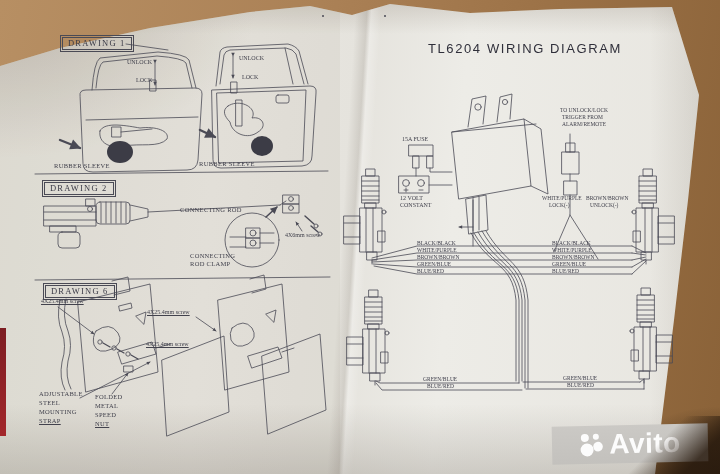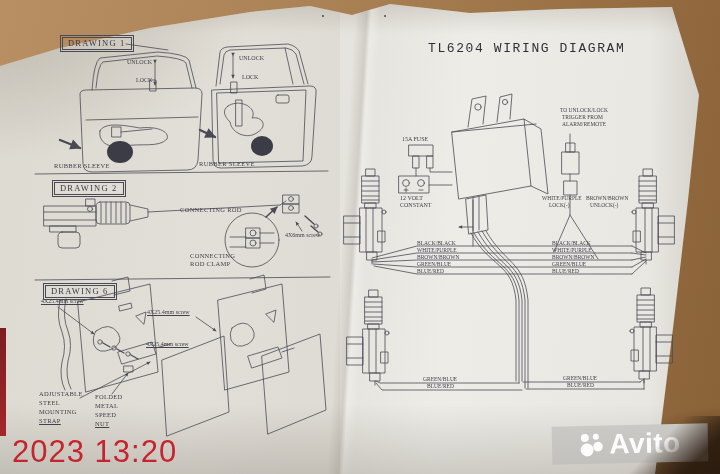--- a/index.html
+++ b/index.html
@@ -18,21 +18,21 @@
   .fold-line{position:absolute;left:356px;top:0;width:26px;height:480px;transform:rotate(3.5deg);transform-origin:top center;
     background:linear-gradient(90deg,rgba(0,0,0,0),rgba(100,90,78,.16) 45%,rgba(255,255,255,.28) 62%,rgba(0,0,0,0));}
   svg.lineart{position:absolute;left:0;top:0;}
   .t{position:absolute;white-space:nowrap;color:#42424d;line-height:1.05;}
   .s55{font-size:5.5px;}
   .s6{font-size:6px;}
   .s65{font-size:6.5px;letter-spacing:.3px;}
   .u{text-decoration:underline;text-underline-offset:1px;}
   .dbox{font-size:8.5px;letter-spacing:1.2px;border:1px solid #4a4a55;outline:1px solid #4a4a55;outline-offset:1px;
     padding:0 5px;line-height:11px;color:#3a3a46;}
-  .title{font-family:Liberation Mono, monospace;font-size:13px;letter-spacing:1.6px;color:#2f2f3a;font-weight:500;}
+  .title{font-family:Liberation Sans, sans-serif;font-size:13px;letter-spacing:1.6px;color:#2f2f3a;font-weight:500;}
   .wl{font-size:5.5px;line-height:6px;color:#3f3f4c;}
   .red-sliver{position:absolute;left:0;top:328px;width:6px;height:108px;background:linear-gradient(#7c1d22,#a3272b);}
   .timestamp{position:absolute;left:12px;top:434px;font-family:"Liberation Sans",sans-serif;font-size:31px;
     color:#c5242e;letter-spacing:1px;}
   .avito-strip{position:absolute;left:552px;top:425px;width:156px;height:38px;background:linear-gradient(#cbc9c5,#c3c1bd);
     transform:rotate(-1.2deg);display:flex;align-items:center;justify-content:center;gap:4px;}
   .avito-text{font-family:"Liberation Sans",sans-serif;font-size:28px;font-weight:700;color:rgba(255,255,255,.95);letter-spacing:.5px;}
   .corner-dark{position:absolute;right:0;bottom:0;width:110px;height:58px;
     background:linear-gradient(135deg,rgba(40,26,14,0) 45%,rgba(40,26,14,.85) 78%);}
 </style>
@@ -251,21 +251,21 @@
   </svg>
 
   <span class="t dbox" style="left:62px;top:37px">DRAWING 1</span>
   <span class="t s6" style="left:127px;top:59px">UNLOCK</span>
   <span class="t s6" style="left:136px;top:77px">LOCK</span>
   <span class="t s65" style="left:54px;top:163px">RUBBER SLEEVE</span>
   <span class="t s6" style="left:239px;top:55px">UNLOCK</span>
   <span class="t s6" style="left:242px;top:74px">LOCK</span>
   <span class="t s65" style="left:199px;top:161px">RUBBER SLEEVE</span>
 
-  <span class="t dbox" style="left:54px;top:182px">DRAWING 2</span>
+  <span class="t dbox" style="left:44px;top:182px">DRAWING 2</span>
   <span class="t s65" style="left:180px;top:207px">CONNECTING ROD</span>
   <span class="t s65" style="left:190px;top:253px">CONNECTING</span>
   <span class="t s65" style="left:190px;top:261px">ROD CLAMP</span>
   <span class="t s6" style="left:285px;top:232px">4X6mm screw</span>
 
   <span class="t dbox" style="left:45px;top:285px">DRAWING 6</span>
   <span class="t s6 u" style="left:41px;top:298px">4X25.4mm screw</span>
   <span class="t s6 u" style="left:147px;top:309px">4X25.4mm screw</span>
   <span class="t s6 u" style="left:146px;top:341px">4X25.4mm screw</span>
   <span class="t s65" style="left:39px;top:391px">ADJUSTABLE</span>
@@ -313,14 +313,13 @@
       <circle cx="6" cy="6" r="4" fill="rgba(255,255,255,.95)"></circle>
       <circle cx="17" cy="5" r="3" fill="rgba(255,255,255,.95)"></circle>
       <circle cx="8" cy="18" r="6.5" fill="rgba(255,255,255,.95)"></circle>
       <circle cx="19" cy="15" r="4.8" fill="rgba(255,255,255,.95)"></circle>
     </svg>
     <span class="avito-text">Avito</span>
   </div>
 
   <div class="corner-dark"></div>
 
-  <span class="timestamp">2023 13:20</span>
 </div>
 
 </body></html>

